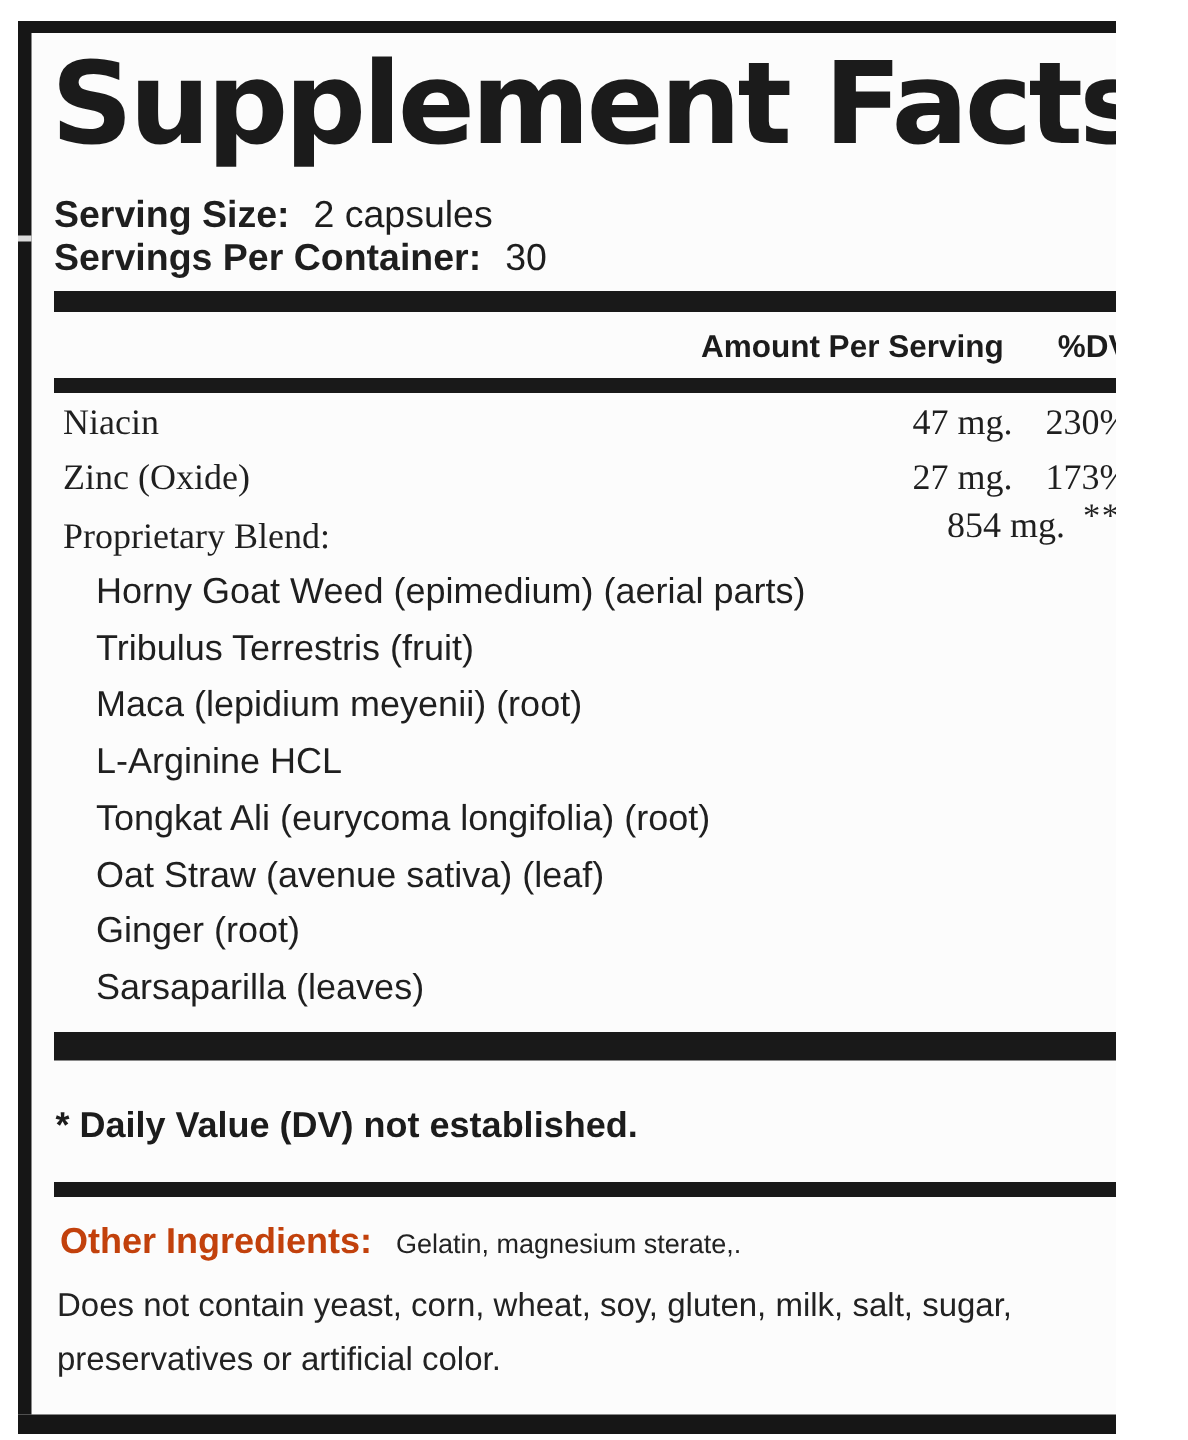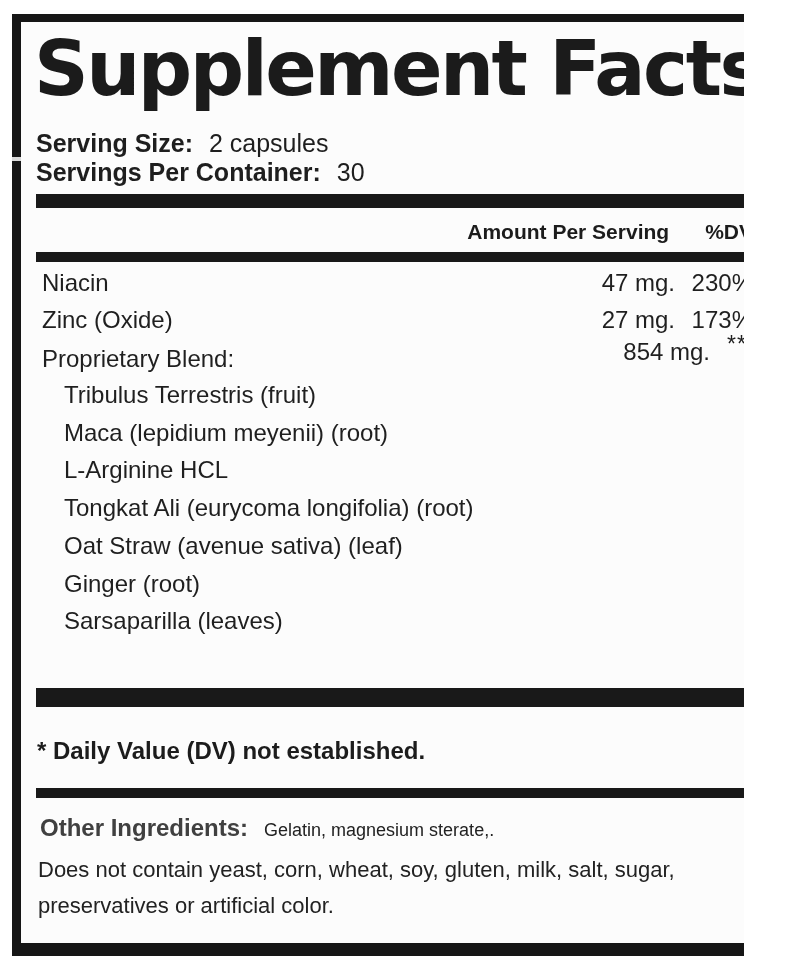--- a/index.html
+++ b/index.html
@@ -47,21 +47,21 @@
   .serving-line .val{font-weight:normal;margin-left:9px;}
   .sl1{top:129px;}
   .sl2{top:158px;}
 
   .col-header{
     position:absolute;left:36px;top:220px;width:717px;height:28px;
     display:flex;justify-content:flex-end;align-items:baseline;gap:36px;
     font-weight:bold;font-size:21px;color:#1c1c1c;
   }
 
-  .row{position:absolute;left:36px;width:719px;height:34px;font-size:24px;color:#1f1f1f;}
+  .row{position:absolute;left:36px;width:719px;height:34px;font-size:24px;color:#1f1f1f;font-family:Liberation Serif, serif;}
   .row .name{position:absolute;left:6px;top:0;white-space:nowrap;}
   .row .amt{position:absolute;right:80px;top:0;white-space:nowrap;}
   .row .dv{position:absolute;right:2px;top:0;white-space:nowrap;}
   .row1{top:269px;}
   .row2{top:306px;}
   .row3{top:338px;}
   .row3 .name{top:7px;}
   .row3 .amt{right:45px;top:0;}
   .row3 .dv{right:8px;top:-7px;font-size:23px;letter-spacing:1px;}
 
@@ -71,21 +71,21 @@
     font-size:24px;line-height:37.7px;color:#1f1f1f;
   }
   .footnote{
     position:absolute;left:37px;top:737px;
     font-weight:bold;font-size:24px;color:#1c1c1c;white-space:nowrap;
   }
   .other{
     position:absolute;left:40px;top:814px;width:712px;
     display:flex;align-items:baseline;white-space:nowrap;
   }
-  .other .lbl{font-weight:bold;font-size:24px;color:#404040;}
+  .other .lbl{font-weight:bold;font-size:24px;color:#c2410c;}
   .other .val{font-size:18px;color:#222222;margin-left:16px;}
   .disclaimer{
     position:absolute;left:38px;width:712px;
     font-size:22px;color:#222222;white-space:nowrap;
   }
   .dl1{top:857px;}
   .dl2{top:893px;}
 </style>
 </head>
 <body>
@@ -131,20 +131,21 @@
     <span class="amt">27 mg.</span>
     <span class="dv">173%</span>
   </div>
   <div class="row row3">
     <span class="name">Proprietary Blend:</span>
     <span class="amt">854 mg.</span>
     <span class="dv">**</span>
   </div>
 
   <ul class="blend-list">
+    <li>Horny Goat Weed (epimedium) (aerial parts)</li>
     <li>Tribulus Terrestris (fruit)</li>
     <li>Maca (lepidium meyenii) (root)</li>
     <li>L-Arginine HCL</li>
     <li>Tongkat Ali (eurycoma longifolia) (root)</li>
     <li>Oat Straw (avenue sativa) (leaf)</li>
     <li>Ginger (root)</li>
     <li>Sarsaparilla (leaves)</li>
   </ul>
 
   <div class="bar bar-c"></div>

